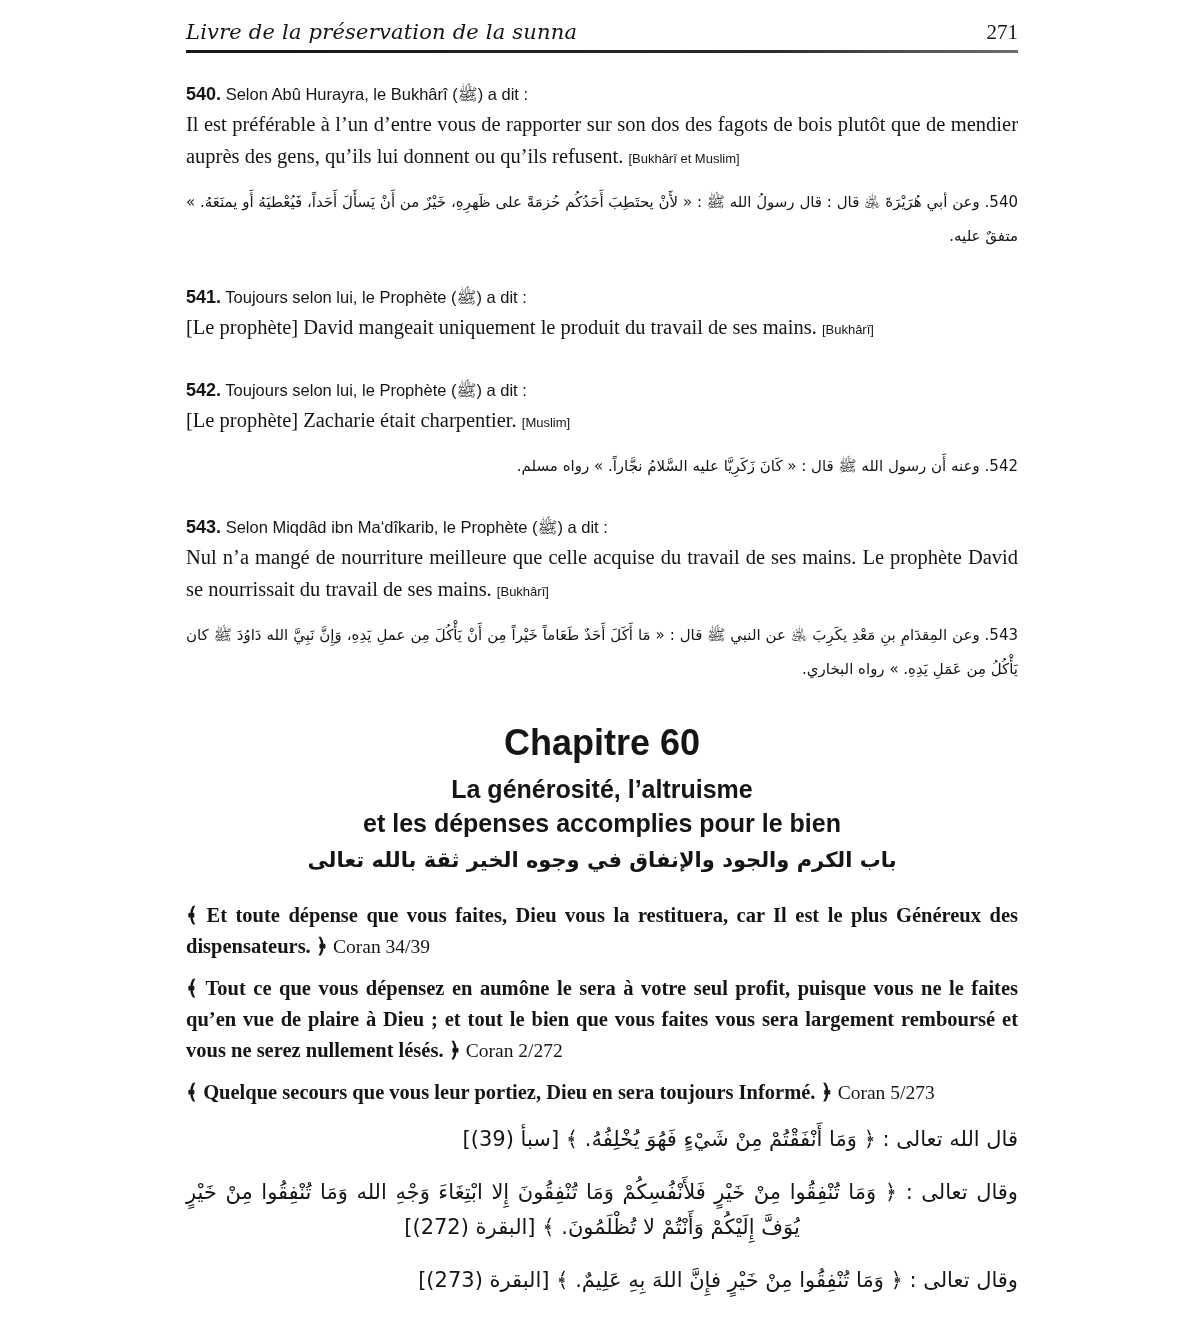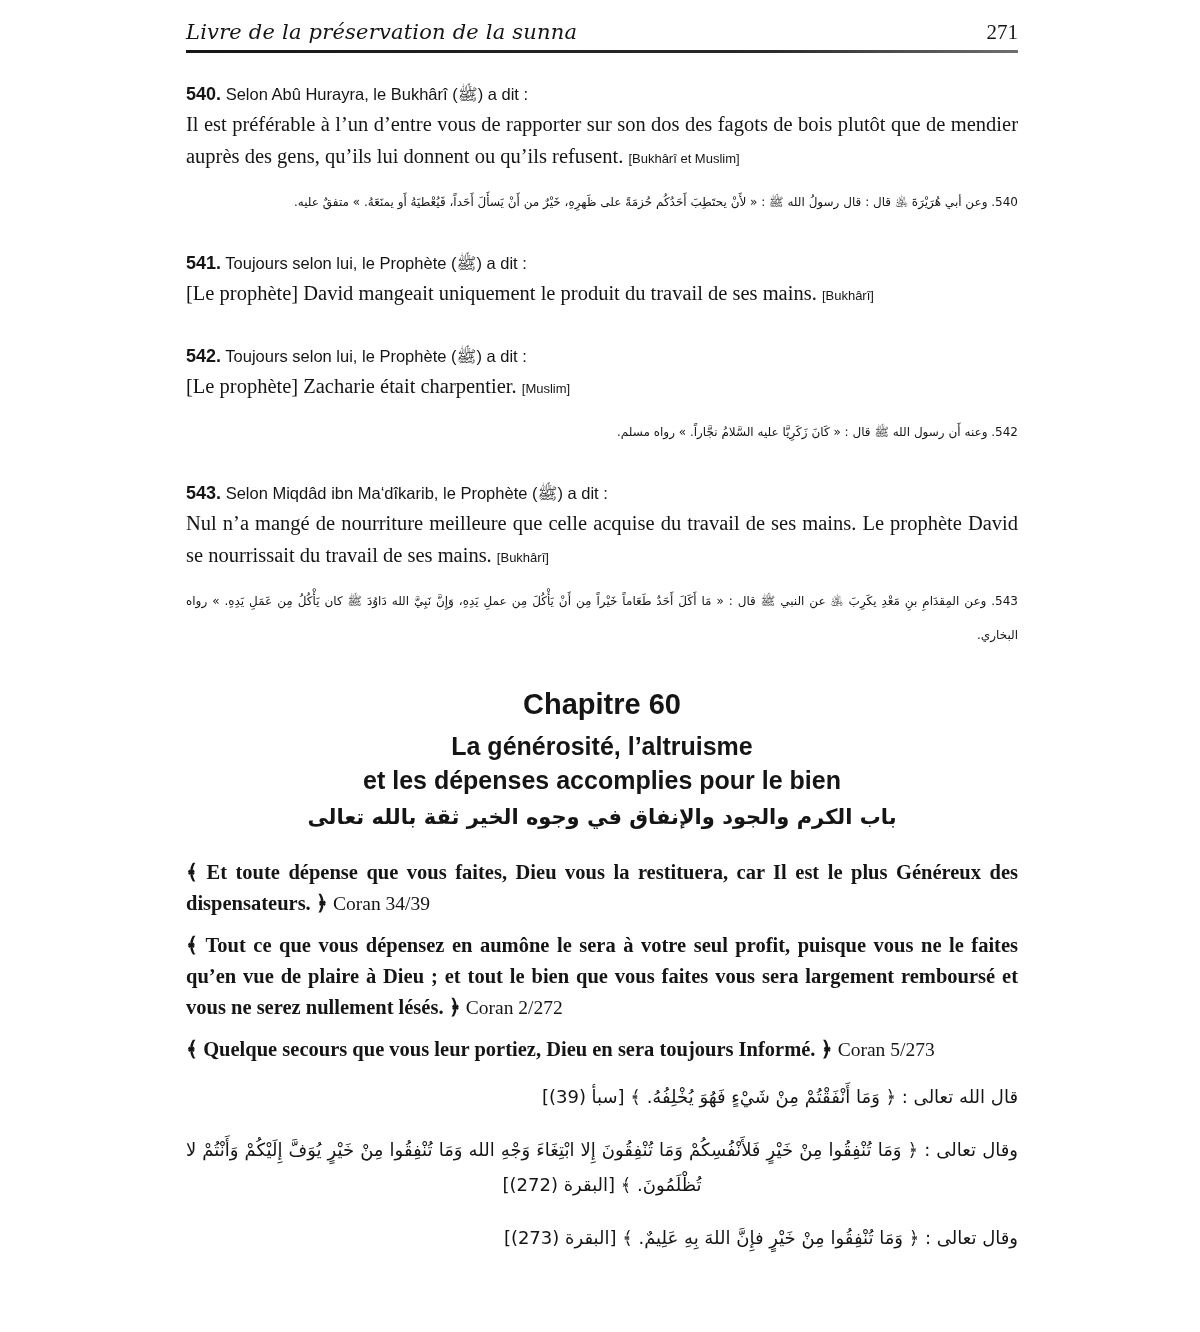--- a/index.html
+++ b/index.html
@@ -60,34 +60,34 @@
     margin: 3px 0 0 0;
   }
   .src-tag {
     font-family: "Liberation Sans", sans-serif;
     font-size: 13px;
     white-space: nowrap;
   }
   .h-arabic {
     direction: rtl;
     font-family: "DejaVu Sans", sans-serif;
-    font-size: 12px;
+    font-size: 15px;
     line-height: 34px;
     margin: 10px 0 0 0;
     text-align: justify;
     text-align-last: right;
   }
   .h-arabic.single { text-align: right; }
 
   
   .chapter { margin-top: 36px; text-align: center; }
   .ch-label {
     font-family: "Liberation Sans", sans-serif;
     font-weight: bold;
-    font-size: 29px;
+    font-size: 36px;
     margin: 0 0 8px 0;
   }
   .ch-line {
     font-family: "Liberation Sans", sans-serif;
     font-weight: bold;
     font-size: 25px;
     line-height: 34px;
     margin: 0;
   }
   .ch-arabic {
@@ -109,21 +109,21 @@
     font-weight: bold;
     line-height: 31px;
     text-align: justify;
     margin: 0 0 11px 0;
   }
   .q-orn { font-weight: bold; }
   .q-ref { font-weight: normal; font-size: 19.5px; white-space: nowrap; }
   .q-arabic {
     direction: rtl;
     font-family: "DejaVu Sans", sans-serif;
-    font-size: 18px;
+    font-size: 21px;
     line-height: 35px;
     margin: 14px 0 0 0;
     text-align: right;
   }
   .q-arabic.multi {
     text-align: justify;
     text-align-last: center;
   }
   .q-arabic.gap { margin-top: 18px; }
 </style>

